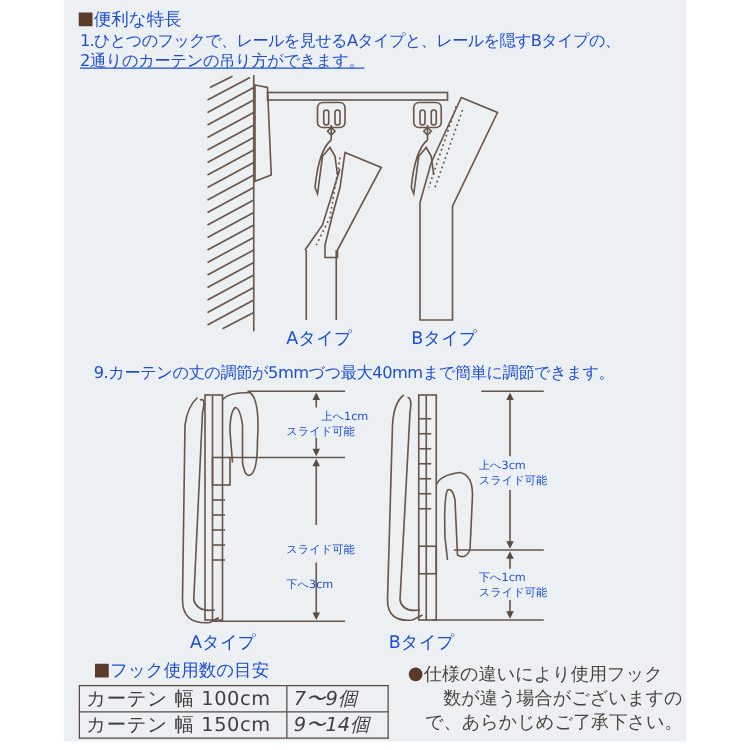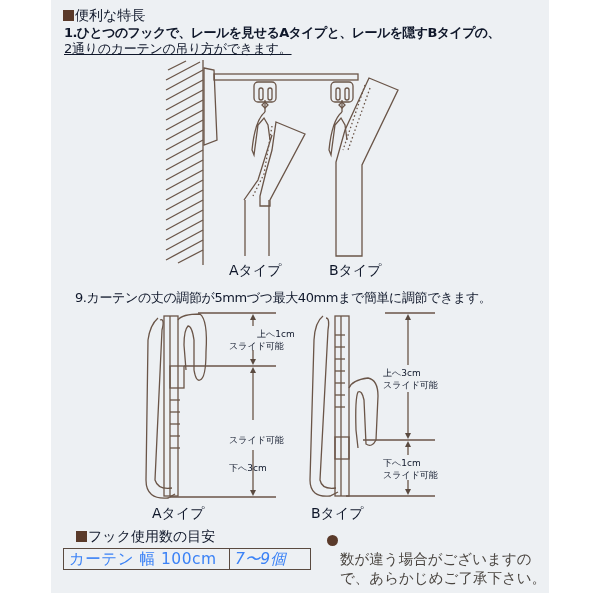--- a/index.html
+++ b/index.html
@@ -1,37 +1,37 @@
 <!DOCTYPE html>
 <html><head>
 <meta charset="utf-8">
 <style>
   html, body { margin:0; padding:0; }
   body { width:600px; height:600px; background:#ffffff; position:relative; overflow:hidden;
          font-family:"DejaVu Sans", sans-serif; color:#4a4540; }
   .panel { position:absolute; left:51px; top:0; width:498px; height:593px; background:#edf0f3; }
-  .txt { position:absolute; white-space:nowrap; color:#0f172a; }
+  .txt { position:absolute; white-space:nowrap; color:#1d4ed8; }
   .sq { display:inline-block; width:11px; height:11px; background:#5a3a2a; margin-right:1px; vertical-align:-1px; }
   .dot { display:inline-block; width:11px; height:11px; border-radius:50%; background:#5a3a2a; margin-right:1px; vertical-align:-1px; }
   svg { position:absolute; left:0; top:0; }
-  .tbl { position:absolute; left:63px; top:548px; border-collapse:collapse; font-size:15.5px; color:#3b82f6; }
+  .tbl { position:absolute; left:63px; top:548px; border-collapse:collapse; font-size:15.5px; color:#404040; }
   .tbl td { border:1.2px solid #5a4a40; padding:0 5px; height:20px; line-height:20px; white-space:nowrap; }
   .tbl td.c1 { width:155px; letter-spacing:0.5px; }
   .tbl td.c2 { width:70px;font-style:italic; }
   .note { position:absolute; left:327px; top:531px; font-size:14.5px; line-height:19px; color:#4a4540; }
   .note div { white-space:nowrap; }
   .small { font-size:9px; line-height:12px; }
 </style>
 </head>
 <body>
 
 <div class="panel"></div>
 
 <div class="txt" style="left:63px;top:7px;font-size:14px;"><span class="sq"></span><span>便利な特長</span></div>
-<div class="txt" style="left:64px;top:24px;font-size:13px;letter-spacing:-0.6px;font-weight:bold;">1.ひとつのフックで、レールを見せるAタイプと、レールを隠すBタイプの、</div>
+<div class="txt" style="left:64px;top:24px;font-size:13px;letter-spacing:-0.6px;">1.ひとつのフックで、レールを見せるAタイプと、レールを隠すBタイプの、</div>
 <div class="txt" style="left:64px;top:40px;font-size:13px;letter-spacing:-0.3px;text-decoration:underline;">2通りのカーテンの吊り方ができます。</div>
 
 <svg width="600" height="600" style="pointer-events:none">
   <g stroke="#6a5548" stroke-width="1.3" fill="none">
 
     <g>
       <line x1="203" y1="60" x2="203" y2="265"></line>
       <line x1="168" y1="70" x2="186" y2="61"></line>
       <line x1="166" y1="80" x2="200" y2="62"></line>
       <line x1="166" y1="90" x2="203" y2="70"></line>
@@ -164,20 +164,24 @@
 <div class="txt small" style="left:383px;top:469px;">スライド可能</div>
 <div class="txt" style="left:311px;top:505px;font-size:14px;">Bタイプ</div>
 
 <div class="txt" style="left:76px;top:528px;font-size:14px;"><span class="sq"></span><span>フック使用数の目安</span></div>
 <table class="tbl">
   <tbody>
       <tr>
     <td class="c1">カーテン 幅 100cm</td>
     <td class="c2">7〜9個</td>
   </tr>
+  <tr>
+    <td class="c1">カーテン 幅 150cm</td>
+    <td class="c2">9〜14個</td>
+  </tr>
 </tbody>
   </table>
 
 <div class="note">
-  <div><span class="dot"></span></div>
-  <div style="padding-left:13px;">数が違う場合がございますの</div>
+  <div><span class="dot"></span><span>仕様の違いにより使用フック</span></div>
+  <div style="padding-left:13px;text-align:right;">数が違う場合がございますの</div>
   <div style="padding-left:13px;">で、あらかじめご了承下さい。</div>
 </div>
 
 </body></html>

